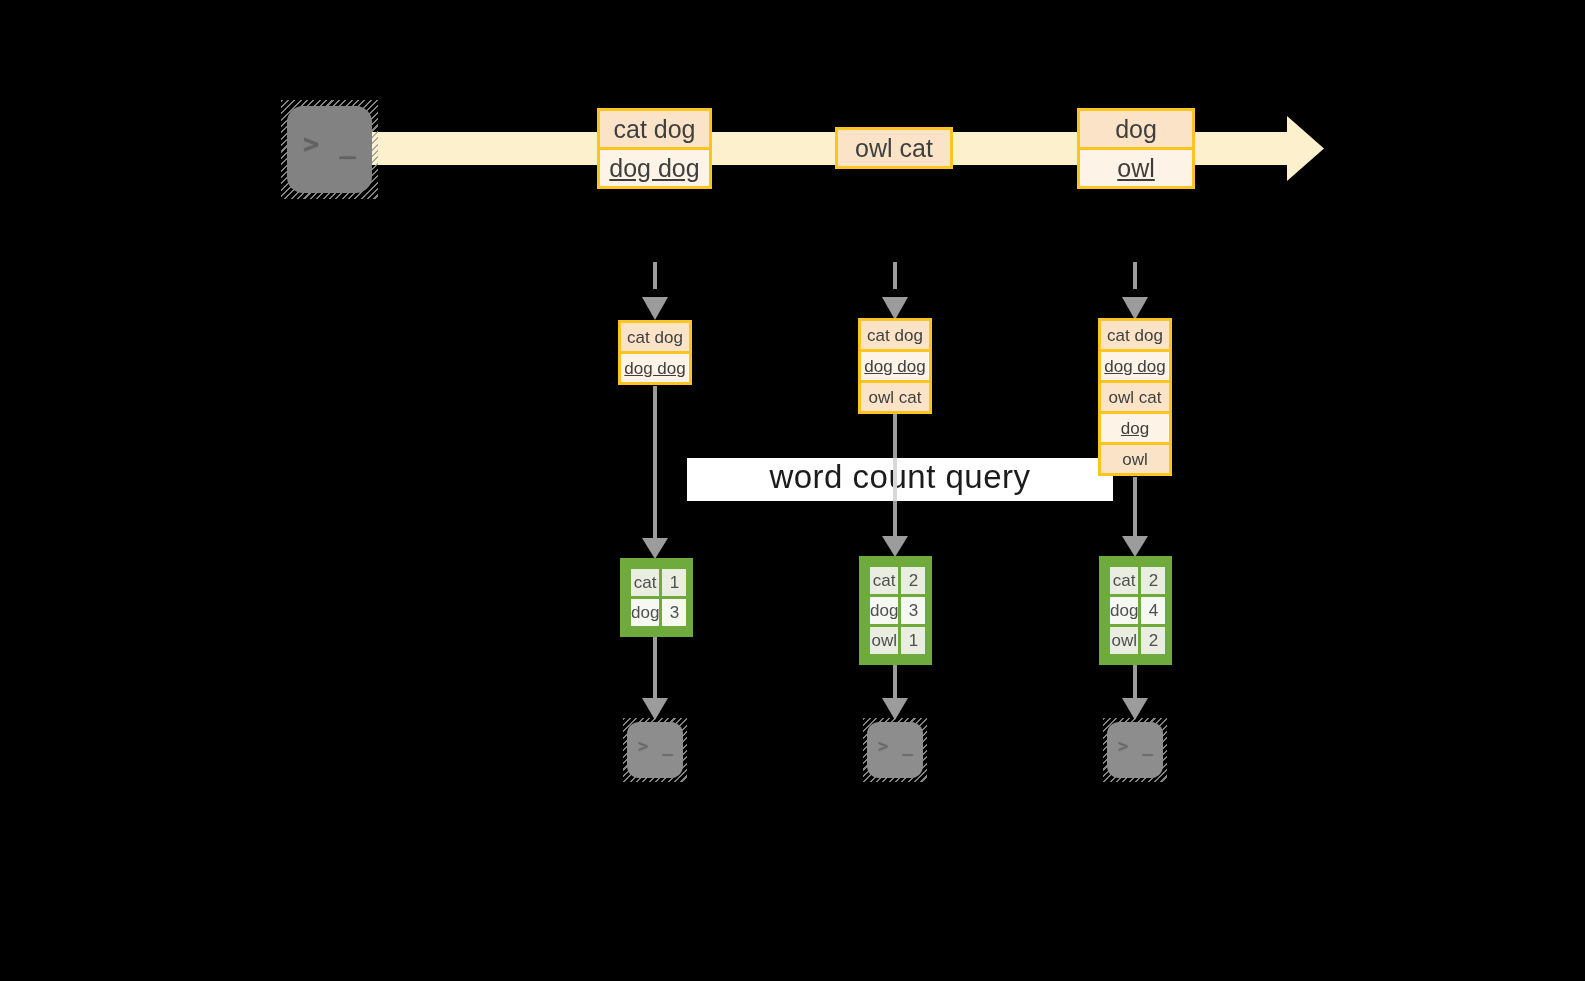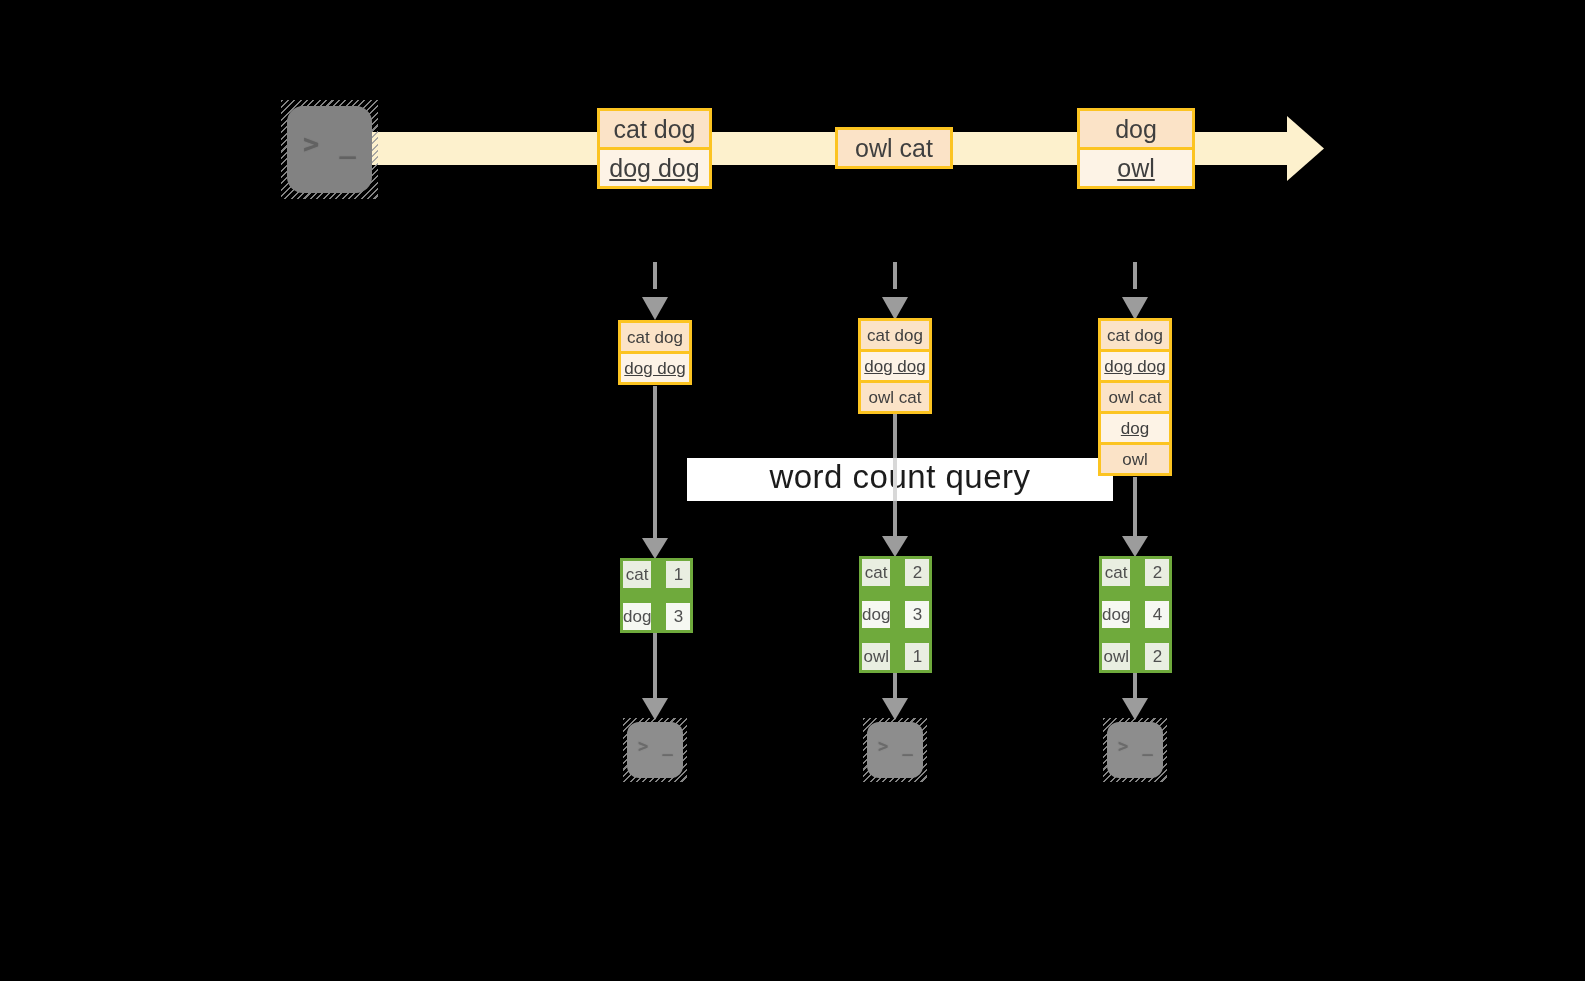--- a/index.html
+++ b/index.html
@@ -19,21 +19,21 @@
     color:#3f3f3f; line-height:1;
   }
   .fill-a { background:#fbe3c7; }
   .fill-b { background:#fdf3e6;text-decoration:underline; }
   .evt .cell { font-size:25px; }
   .buf .cell { font-size:17px; }
 
   
   .gtable {
     position:absolute; z-index:3; display:grid; grid-template-columns:1fr 24px;
-    gap:15px; padding:3px; background:#6faa3c; box-sizing:border-box;
+    gap:3px; padding:11px; background:#6faa3c; box-sizing:border-box;
   }
   .gtable .cell {
     display:flex; align-items:center; justify-content:center;
     color:#4f4f4f; font-size:17px; line-height:1;
   }
   .g-a { background:#e9eee1; }
   .g-b { background:#f6f8f2; }
 
   
   .term {

